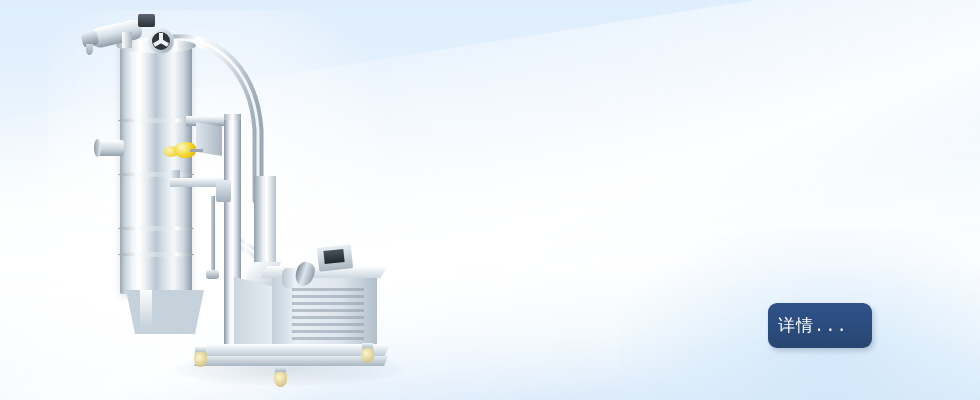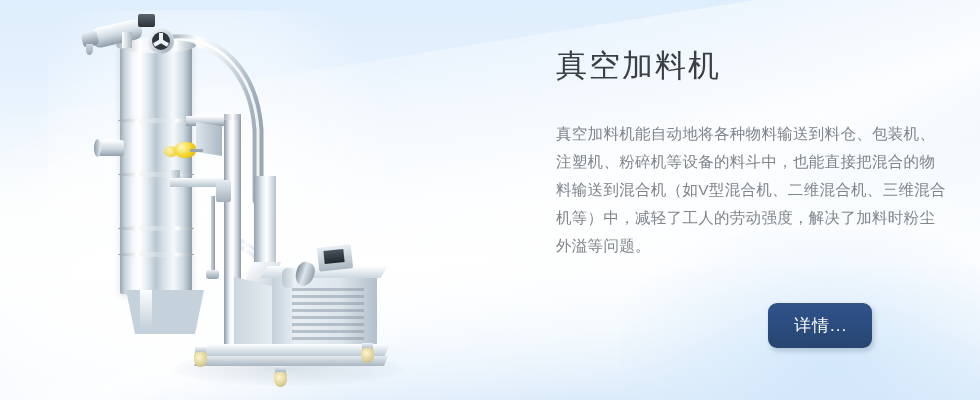--- a/index.html
+++ b/index.html
@@ -366,25 +366,25 @@
   .detail-btn {
     position: absolute;
     left: 768px;
     top: 303px;
     width: 104px;
     height: 45px;
     border: none;
     border-radius: 9px;
     background: linear-gradient(to bottom, #2f5287 0%, #2c4d81 45%, #27456f 100%);
     color: #ffffff;
-    font-family: Liberation Sans, sans-serif;
+    font-family: Liberation Mono, monospace;
     font-size: 17px;
     letter-spacing: 1px;
     text-align: left;
-    padding-left: 26px;
+    padding-left: 10px;
     cursor: pointer;
     box-shadow: 2px 3px 5px rgba(90,110,135,0.32);
   }
 </style>
 </head>
 <body>
 
 <div class="banner">
 
   <div class="sheen"></div>
@@ -469,20 +469,16 @@
     <div class="base"></div>
     <div class="base2"></div>
     <div class="caster-mount m1"></div>
     <div class="caster-mount m2"></div>
     <div class="caster-mount m3"></div>
     <div class="caster c1"></div>
     <div class="caster c2"></div>
     <div class="caster c3"></div>
   </div>
 
-  <div class="content">
-    <h1 class="title">真空加料机</h1>
-    <p class="desc">真空加料机能自动地将各种物料输送到料仓、包装机、注塑机、粉碎机等设备的料斗中，也能直接把混合的物料输送到混合机（如V型混合机、二维混合机、三维混合机等）中，减轻了工人的劳动强度，解决了加料时粉尘外溢等问题。</p>
-  </div>
 
   <button class="detail-btn">详情...</button>
 
 </div>
 
 </body></html>

